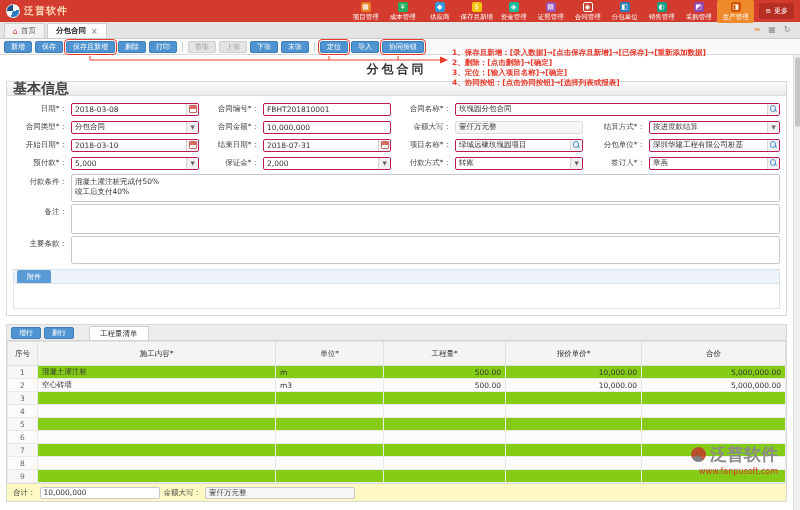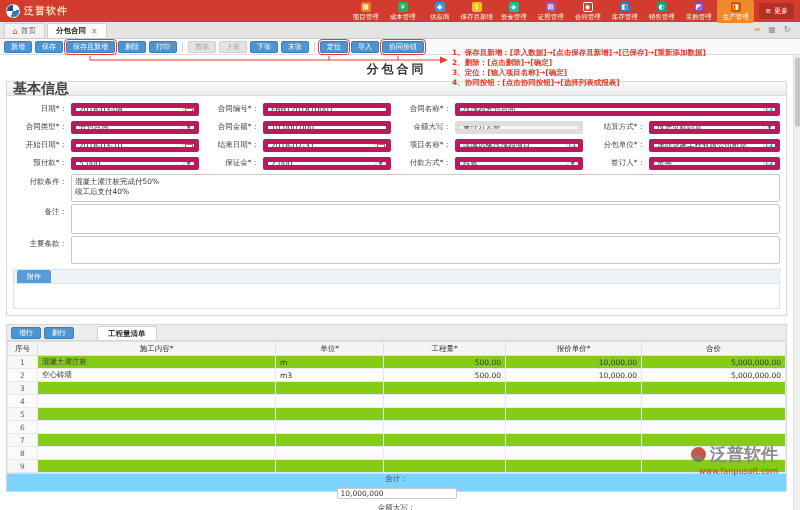--- a/index.html
+++ b/index.html
@@ -53,21 +53,21 @@
 
   
   .content { position:absolute; top:55px; left:0; right:7px; bottom:0; background:#fff; overflow:hidden; }
   .page-title { text-align:center; font-size:12px; font-weight:bold; color:#333; letter-spacing:3px; margin:6px 0 3px; }
 
   .panel { margin:0 6px; border:1px solid #d9d9d9; background:#fff; }
   .section-header { height:14px; background:linear-gradient(#fbfbfb,#ececec); border-bottom:1px solid #ddd; display:flex; align-items:center; padding:0 6px; font-size:14px; font-weight:bold; color:#444; }
 
   .form-grid { padding:4px 6px 1px; display:grid; grid-template-columns:56px 128px 60px 128px 60px 128px 62px 1fr; grid-auto-rows:18px; align-items:center; column-gap:2px; }
   .flabel { text-align:right; color:#444; font-size:7.5px; padding-right:2px; white-space:nowrap; overflow:hidden; }
-  .fctl { position:relative; height:13px; border:5px solid #be185d; border-radius:2px; background:#fff; display:flex; align-items:center; padding:0 13px 0 1px; overflow:hidden; }
+  .fctl { position:relative; height:13px; border:1px solid #be185d; border-radius:2px; background:#fff; display:flex; align-items:center; padding:0 13px 0 1px; overflow:hidden; }
   .fctl.wide { grid-column:6 / 9; }
   .fctl.readonly { background:#f6f6f6; border-color:#ddd; }
   .fin { width:100%; border:none; outline:none; background:transparent; font-family:inherit; font-size:7.5px; color:#333; padding:0 2px; }
   .ctl-btn { position:absolute; right:0; top:0; bottom:0; width:12px; display:flex; align-items:center; justify-content:center; background:#f0f0f0; border-left:1px solid #d8d8d8; cursor:pointer; }
   .icon-cal { width:8px; height:8px; border:1px solid #c07060; border-radius:1px; background:linear-gradient(#e06a5f 0 2.5px,#fff 2.5px); }
   .icon-mag { position:relative; width:8px; height:8px; }
   .icon-mag::before { content:""; position:absolute; top:0; left:0; width:4.5px; height:4.5px; border:1.2px solid #4f94d0; border-radius:50%; }
   .icon-mag::after { content:""; position:absolute; width:3.2px; height:1.2px; background:#4f94d0; transform:rotate(45deg); left:4.2px; top:5px; }
   .icon-dd { font-size:5.5px; color:#666; }
 
@@ -78,30 +78,30 @@
 
   .attach-section { margin:4px 6px 6px; border:1px solid #dbe4ee; }
   .attach-header { height:14px; background:#eef3f9; border-bottom:1px solid #dbe4ee; display:flex; align-items:flex-end; padding:0 3px; }
   .attach-tab { background:#5b9bd5; color:#fff; font-size:7px; padding:2px 10px 1px; border-radius:2px 2px 0 0; cursor:pointer; }
   .attach-body { height:24px; background:#fff; }
 
   
   .grid-panel { margin-top:8px; }
   .grid-strip { height:16px; background:#ececec; border-bottom:1px solid #d5d5d5; display:flex; align-items:center; gap:3px; padding:0 4px; }
   .gbtn { height:12px; padding:0 7px; background:#4f94d0; color:#fff; font-size:7px; border-radius:2px; display:flex; align-items:center; border:1px solid #3f7fb8; cursor:pointer; }
-  .grid-tab { height:14px; background:#fff; border:1px solid #cfcfcf; border-bottom:none; padding:0 10px; font-size:7.5px; display:flex; align-items:center; color:#333; border-radius:2px 2px 0 0; margin-left:20px; font-weight:bold; align-self:flex-end; cursor:pointer; }
+  .grid-tab { height:14px; background:#fff; border:1px solid #cfcfcf; border-bottom:none; padding:0 10px; font-size:7.5px; display:flex; align-items:center; color:#333; border-radius:2px 2px 0 0; margin-left:12px; font-weight:normal; align-self:flex-end; cursor:pointer; }
 
   table.grid { width:100%; border-collapse:collapse; table-layout:fixed; font-size:7.5px; }
-  .grid th { height:14px; background:#f4f4f4; border:1px solid #e0e0e0; font-weight:normal; color:#333; }
+  .grid th { height:24px; background:#f4f4f4; border:1px solid #e0e0e0; font-weight:normal; color:#333; }
   .grid td { height:13px; border:1px solid #e9e9e9; padding:0 4px; color:#333; background:#84cc16; overflow:hidden; white-space:nowrap; }
   .grid tr:nth-child(even) td { background:#fbfbfb; }
   .grid td.numcol { background:#f7f7f7; text-align:center; color:#666; }
   .grid td.r { text-align:right; }
 
-  .grid-footer { height:18px; background:#7dd3fc; border-top:1px solid #ddd; display:flex; align-items:center; gap:4px; padding:0 6px; font-size:7.5px; color:#444;flex-direction:column; }
+  .grid-footer { height:18px; background:#fef9c3; border-top:1px solid #ddd; display:flex; align-items:center; gap:4px; padding:0 6px; font-size:7.5px; color:#444; }
   .gf-input { height:12px; border:1px solid #c9c9c9; border-radius:2px; font-size:7.5px; padding:0 3px; width:120px; font-family:inherit; outline:none; color:#333; }
   .gf-input.caps { width:150px; background:#f6f6f6; }
 
   
   .watermark { position:absolute; right:22px; top:443px; text-align:right; z-index:4; pointer-events:none; }
   .wm-brand { font-size:17px; font-weight:bold; color:#8a8a8a; display:flex; align-items:center; gap:4px; justify-content:flex-end; }
   .wm-logo { width:15px; height:15px; border-radius:50%; opacity:.85;
     background:conic-gradient(#c0392b 0 140deg,#6b6b6b 140deg 240deg,#c0392b 240deg 360deg); }
   .wm-url { color:#d23b2d; font-size:8px; margin-top:1px; }
 
@@ -142,21 +142,21 @@
       <div class="nav-item">
           <span class="nav-icon">▤</span>
           <span>证照管理</span>
         </div>
       <div class="nav-item">
           <span class="nav-icon">◉</span>
           <span>合同管理</span>
         </div>
       <div class="nav-item">
           <span class="nav-icon">◧</span>
-          <span>库存管理</span>
+          <span>分包单位</span>
         </div>
       <div class="nav-item">
           <span class="nav-icon">◐</span>
           <span>销售管理</span>
         </div>
       <div class="nav-item">
           <span class="nav-icon">◩</span>
           <span>采购管理</span>
         </div>
       <div class="nav-item active-module">

